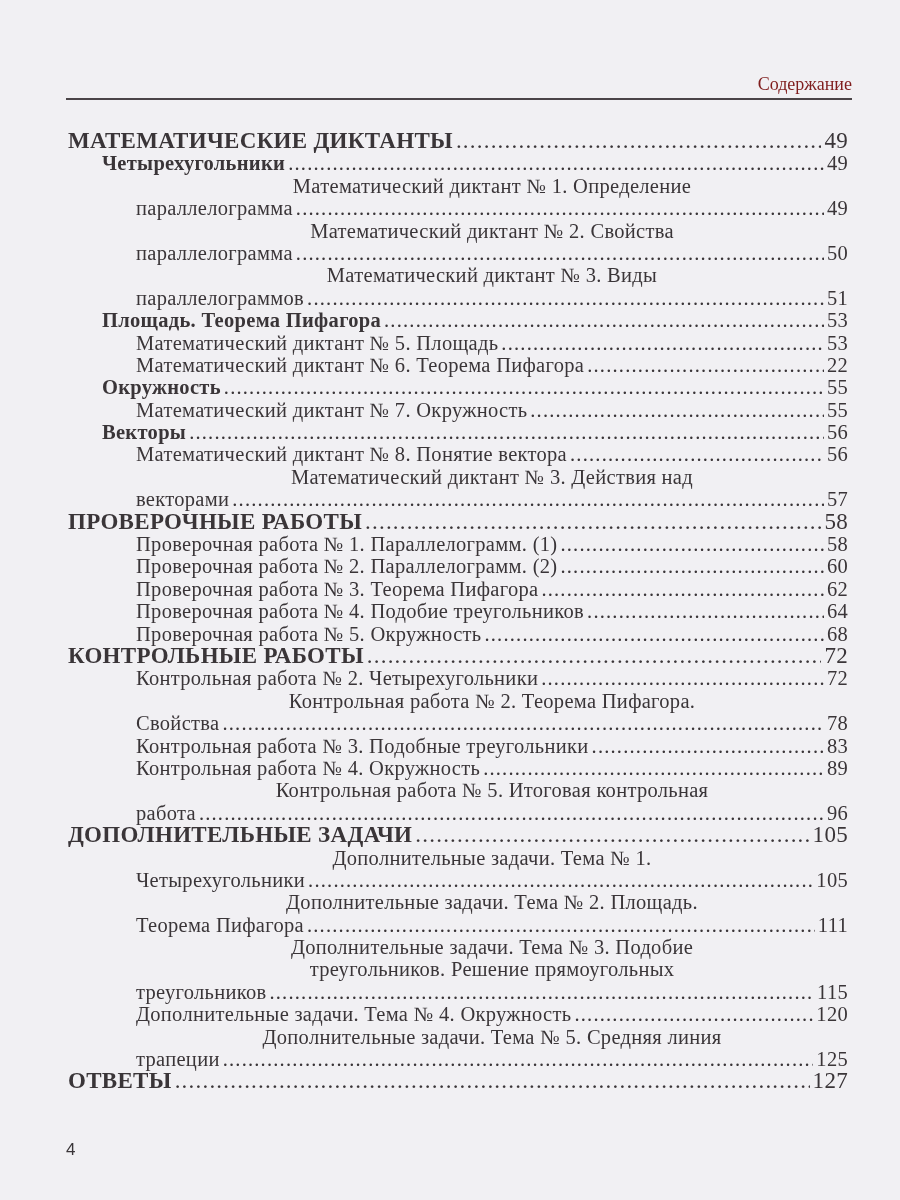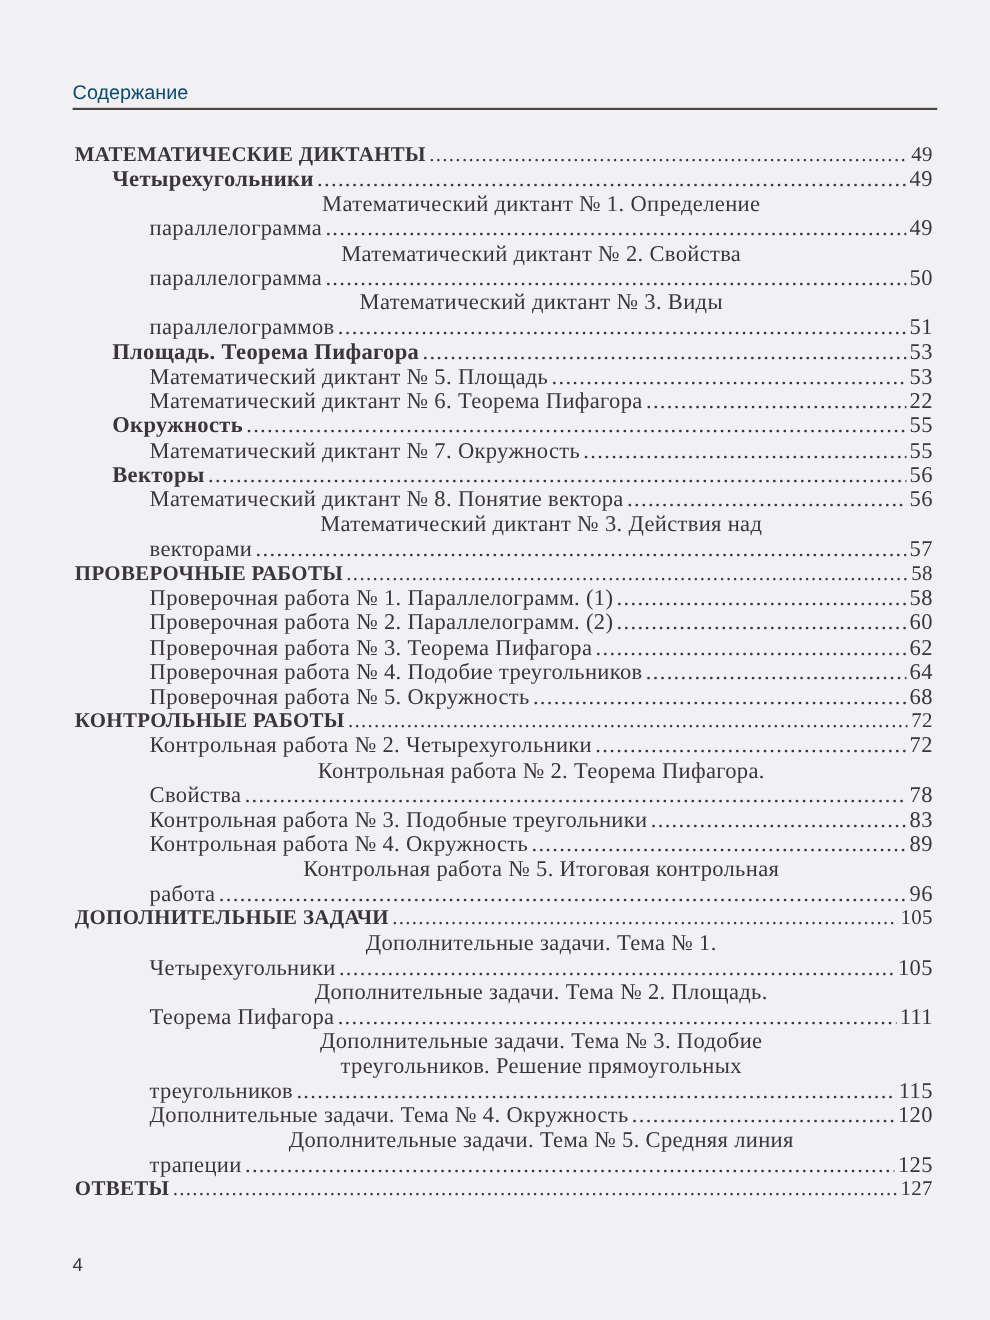--- a/index.html
+++ b/index.html
@@ -6,35 +6,35 @@
     body {
       width: 900px; height: 1200px; overflow: hidden;
       background: #f1f0f3;
       font-family: "DejaVu Serif", "Liberation Serif", serif;
       color: #3a3538;
       position: relative;
     }
     .page { position: absolute; left: 0; top: 0; width: 900px; height: 1200px; }
     .header {
       position: absolute; left: 66px; top: 74px; width: 786px;
-      text-align: left; font-family: Liberation Sans, sans-serif;
-      font-size: 18px; color: #0c4a6e;
+      text-align: right; font-family: Liberation Serif, serif;
+      font-size: 18px; color: #7f1d1d;
     }
     .header-rule {
       position: absolute; left: 66px; top: 98px; width: 786px; height: 0;
       border-top: 2px solid #4a4447;
     }
     .toc { position: absolute; left: 68px; top: 130px; width: 780px; }
     .line {
       display: flex; align-items: baseline;
       font-family: "Liberation Serif", serif;
       font-size: 20.5px; line-height: 22.4px; height: 22.4px;
       white-space: nowrap; letter-spacing: 0.3px;
     }
-    .line.lvl0 { padding-left: 0; font-weight: bold; font-size: 19px; font-family: Liberation Serif, serif; }
+    .line.lvl0 { padding-left: 0; font-weight: bold; font-size: 23px; font-family: Liberation Serif, serif; }
     .line.lvl1 { padding-left: 34px; font-weight: bold; }
     .line.lvl2 { padding-left: 68px; justify-content: center; }
     .line .text { flex: 0 0 auto; }
     .line .dots {
       flex: 1 1 auto; overflow: hidden; margin: 0 3px;
       font-weight: normal; letter-spacing: 1.2px;
     }
     .line .dots::before {
       content: "............................................................................................................................................................";
     }

